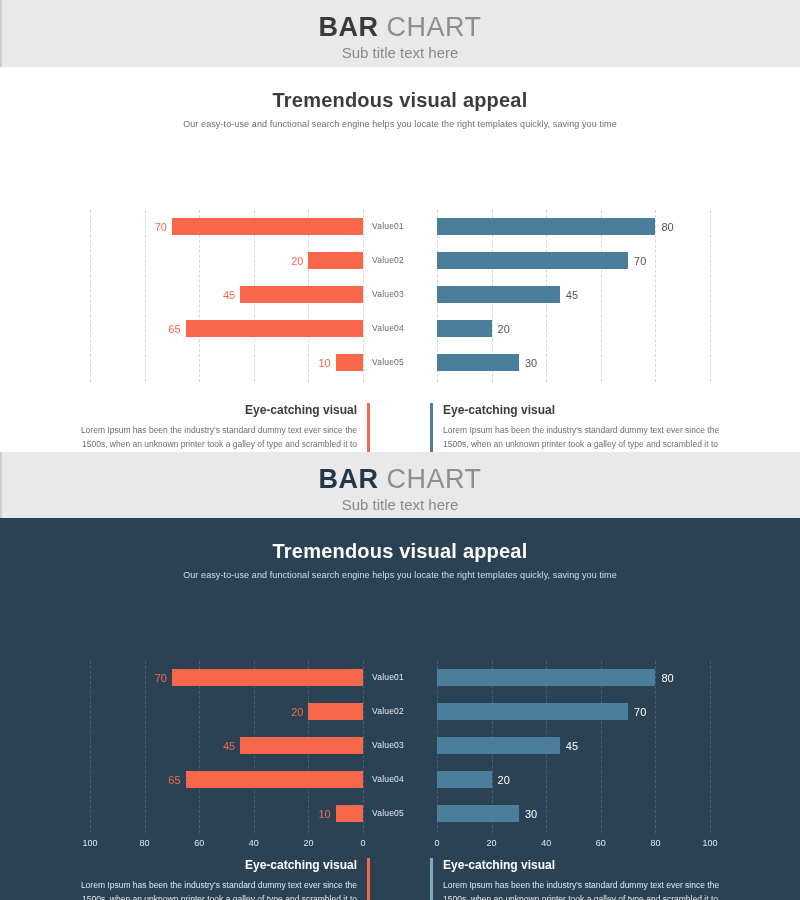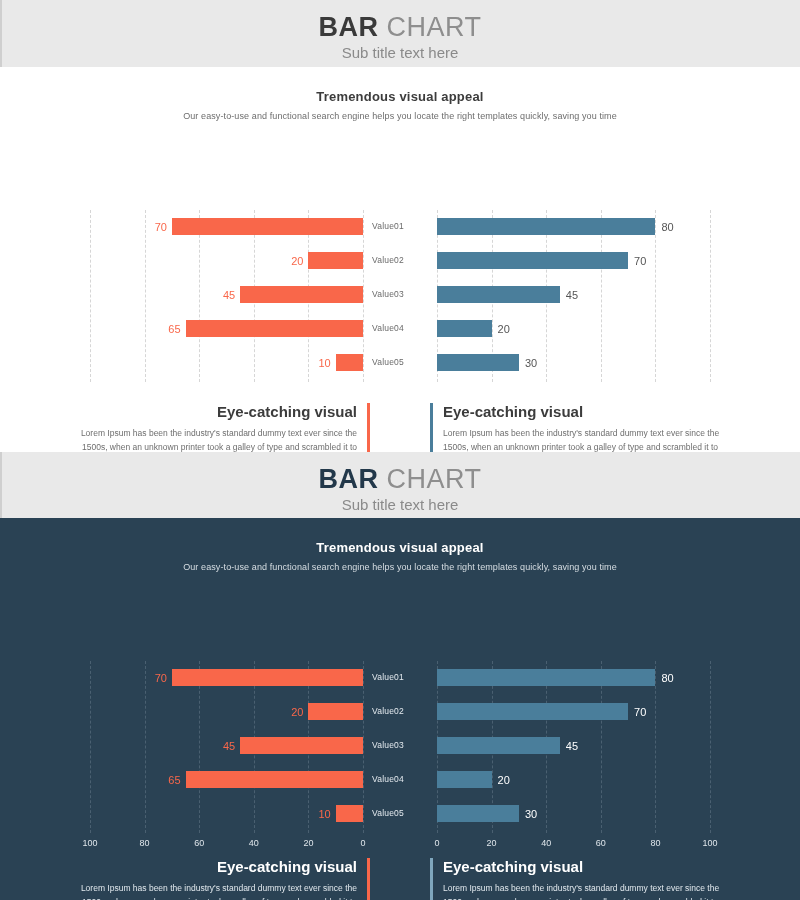--- a/index.html
+++ b/index.html
@@ -32,21 +32,21 @@
   .hdr-dark .hdr-title .b { color: #22384a; }
   .hdr-sub {
     font-size: 15px; color: #8a8a8a; line-height: 22px; font-weight: 400;
   }
 
   
   .body-light { position: relative; width: 800px; height: 385px; background: #fff; }
   .body-dark  { position: relative; width: 800px; height: 382px; background: #2a4254; }
 
   .chart-head { text-align: center; padding-top: 22px; }
-  .chart-title { font-size: 13px; font-weight: 700; color: #3c3c3c; letter-spacing: .2px; }
+  .chart-title { font-size: 20px; font-weight: 700; color: #3c3c3c; letter-spacing: .2px; }
   .chart-sub { font-size: 9px; color: #6d6d6d; margin-top: 7px; letter-spacing: .1px; }
   .body-dark .chart-title { color: #ffffff; }
   .body-dark .chart-sub { color: #d7dee3; }
 
   
   .plot { position: absolute; left: 0; width: 800px; }
   .plot-light { top: 143px; height: 172px; }
   .plot-dark  { top: 143px; height: 172px; }
 
   .grid { position: absolute; top: 0; height: 100%; width: 100%; }
@@ -104,21 +104,21 @@
   .blocks { position: absolute; left: 0; width: 800px; }
   .blk { position: absolute; width: 310px; }
   .blk-left {
     left: 60px; text-align: right;
     border-right: 3px solid #f9674a; padding-right: 10px;
   }
   .blk-right {
     left: 430px; text-align: left;
     border-left: 3px solid #4a7e9b; padding-left: 10px;
   }
-  .blk h4 { font-size: 15px; font-weight: 700; color: #3c3c3c; margin-bottom: 6px; }
+  .blk h4 { font-size: 12px; font-weight: 700; color: #3c3c3c; margin-bottom: 6px; }
   .blk p { font-size: 8.5px; line-height: 14px; color: #6e6e6e; }
   .body-dark .blk h4 { color: #ffffff; }
   .body-dark .blk p { color: #e1e8ed; }
   .body-dark .blk-left { border-right-color: #f9674a; }
   .body-dark .blk-right { border-left-color: #7fa7be; }
 
   .edge-l { position: absolute; left: 0; top: 0; bottom: 0; width: 2px; background: #cfcfcf; }
 </style>
 </head>
 <body>

